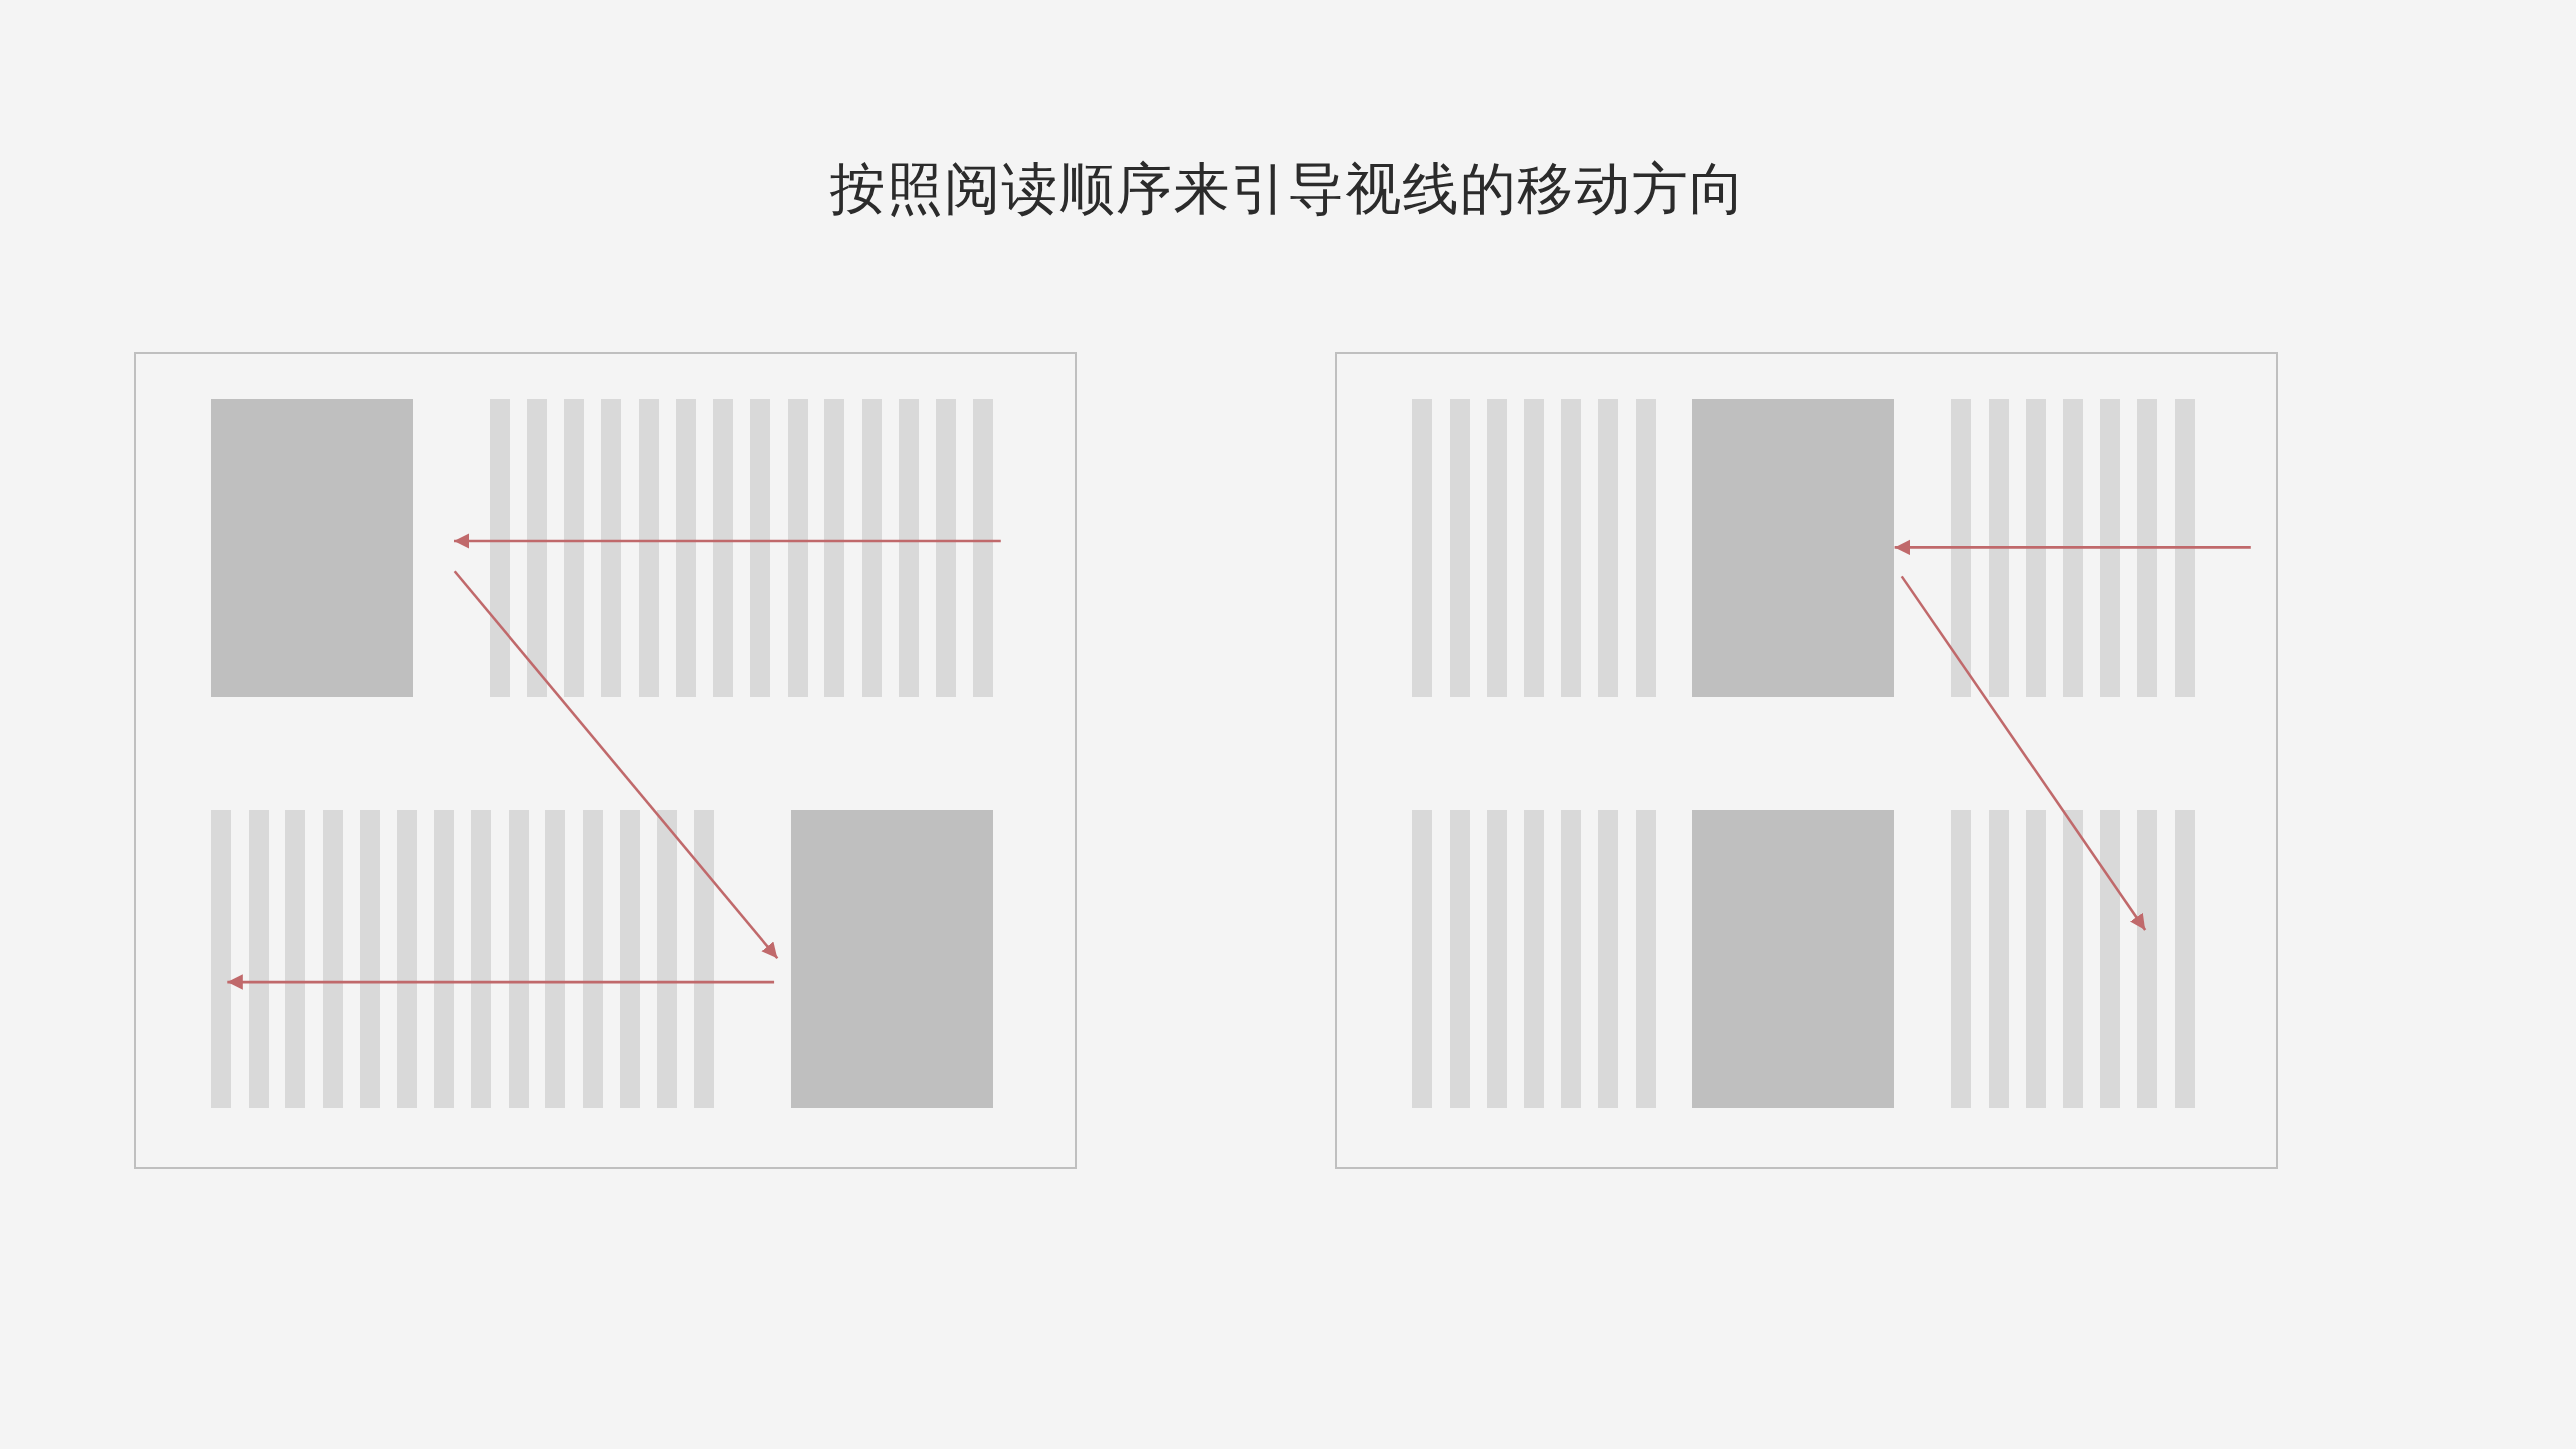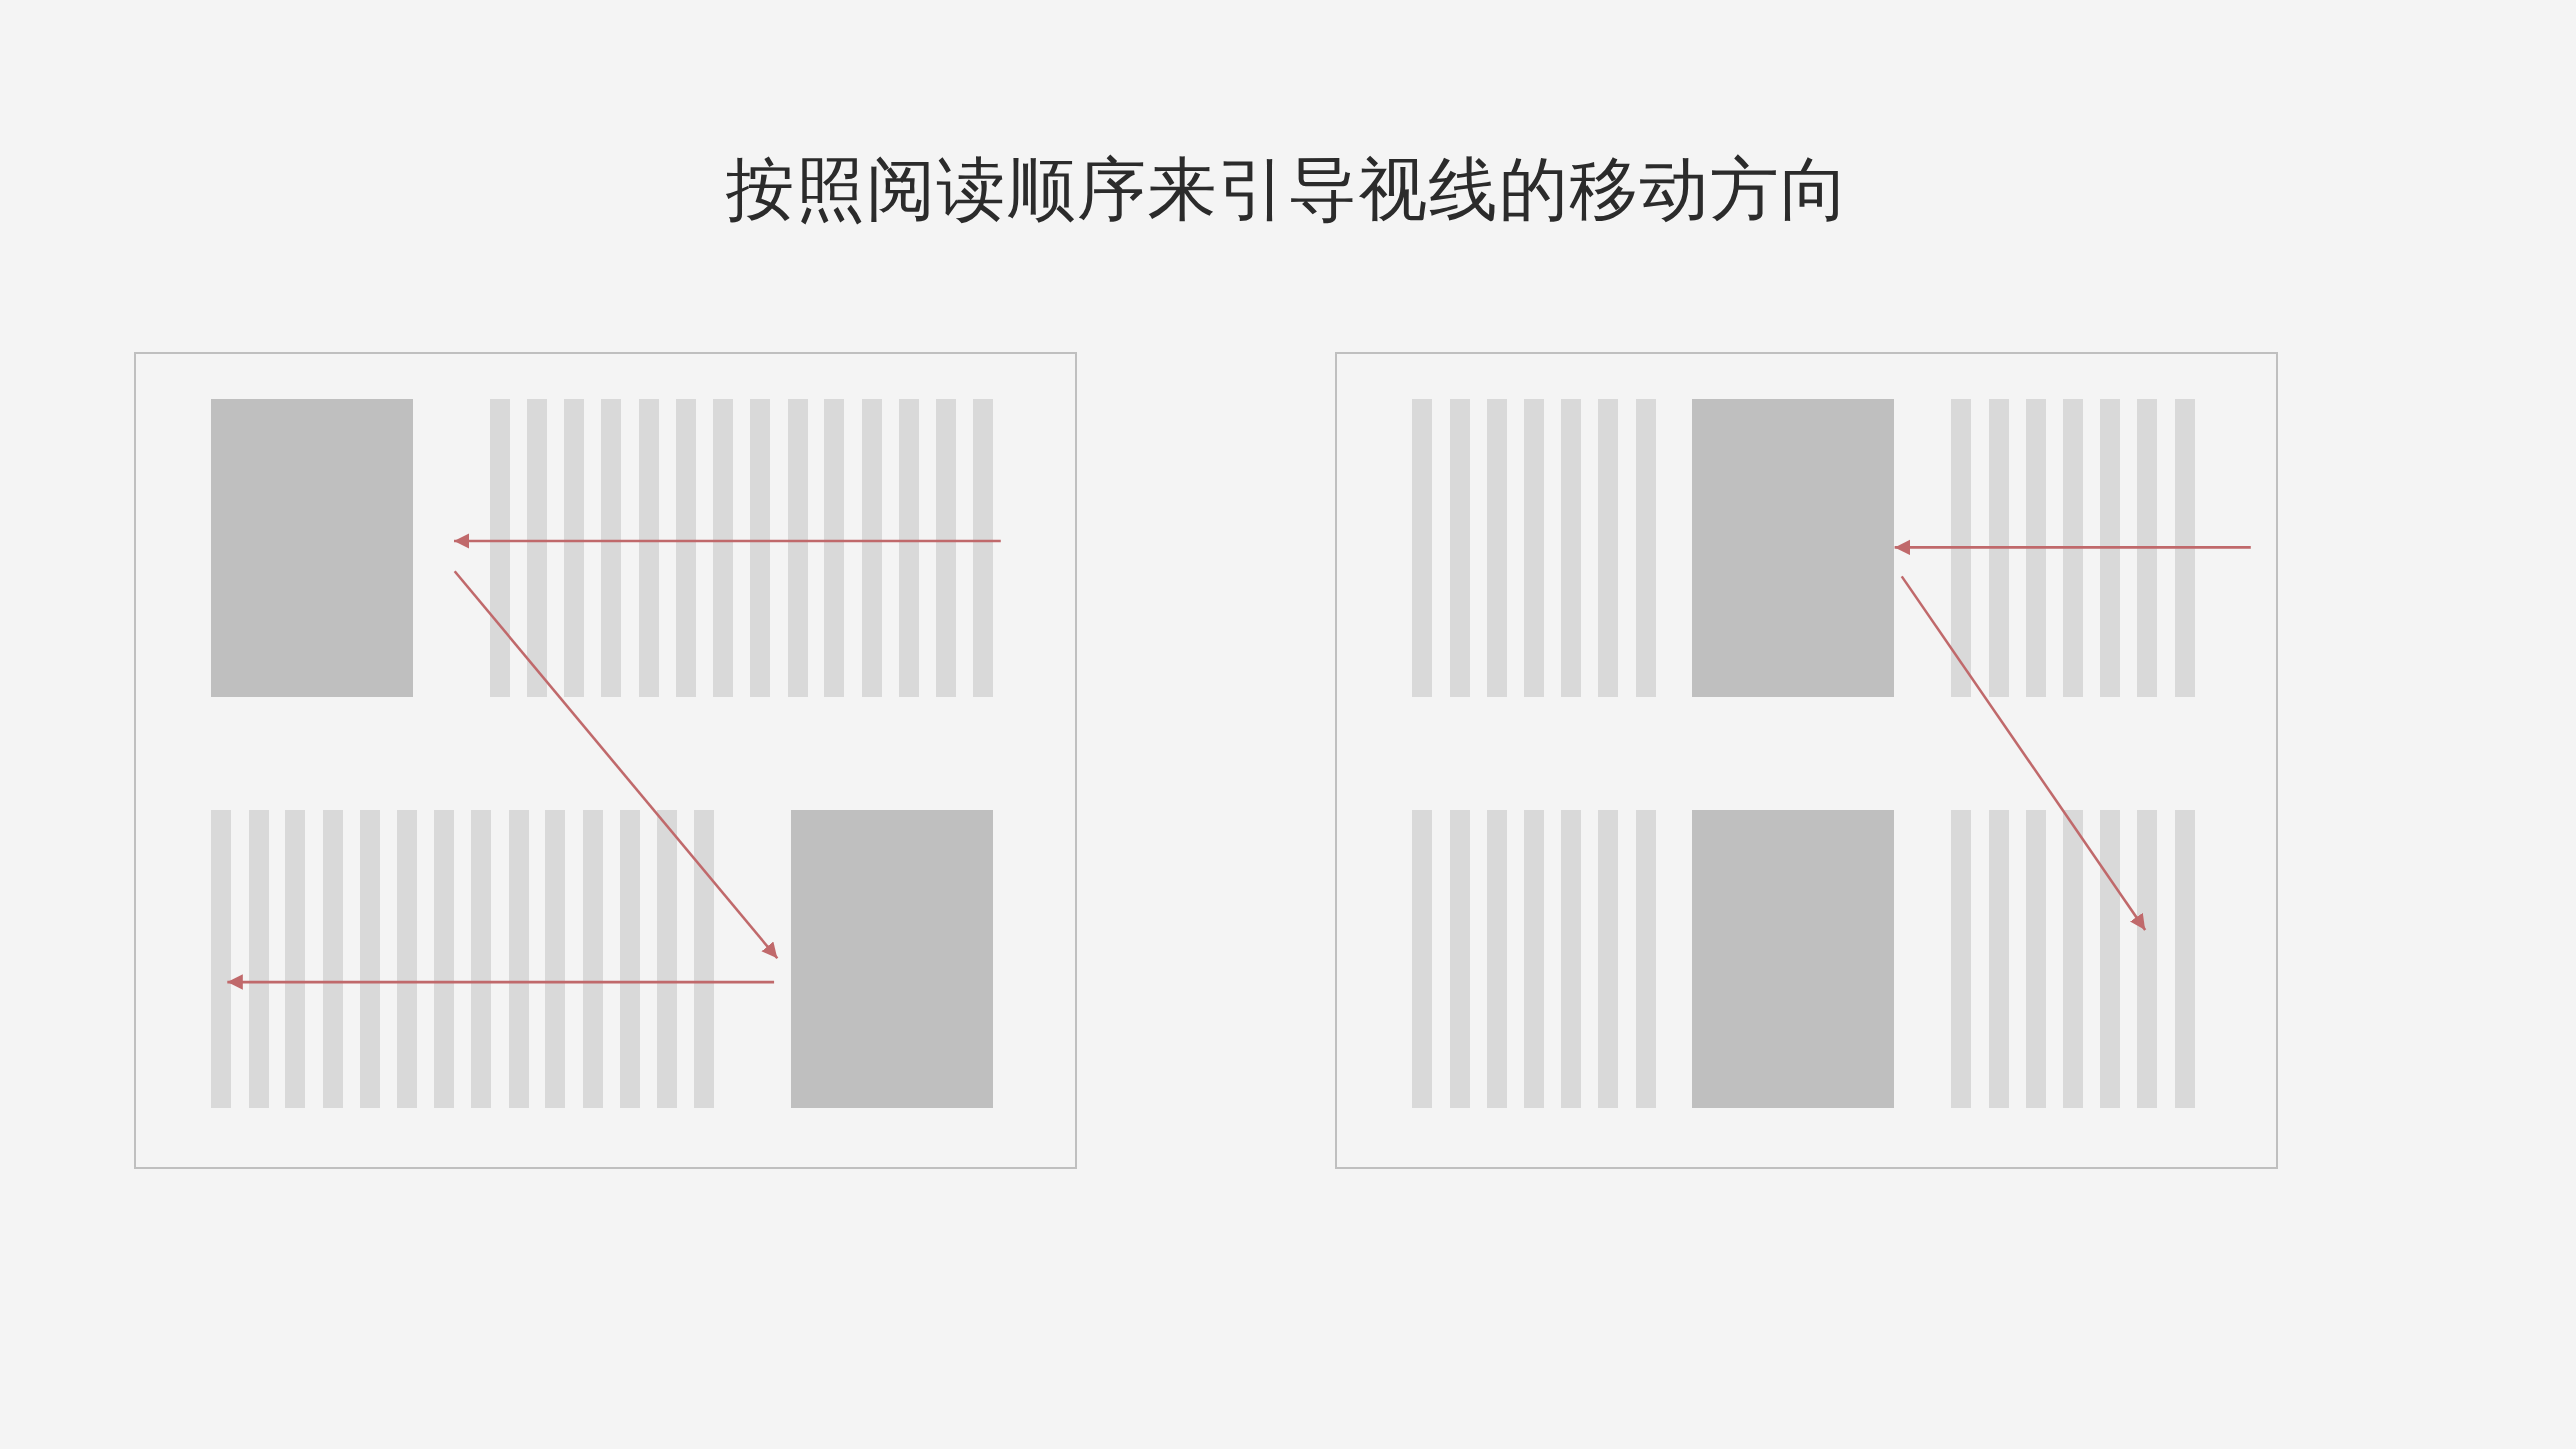--- a/index.html
+++ b/index.html
@@ -1,19 +1,19 @@
 <!DOCTYPE html>
 <html style="font-size:10.3px"><head>
 <meta charset="utf-8">
 <style>
   html, body { margin:0; padding:0; }
   body { width:2576px; height:1449px; background:#f4f4f4; position:relative; overflow:hidden;
          font-family:"DejaVu Sans","Liberation Sans",sans-serif; }
   .title { position:absolute; left:0; width:2576px; top:147px; text-align:center;
-           font-size:69px; line-height:84px; color:#2b2b2b; letter-spacing:1.3px; }
+           font-size:56px; line-height:84px; color:#2b2b2b; letter-spacing:1.3px; }
   .frame { position:absolute; top:352px; width:939px; height:813px; border:2.6px solid #bfbfbf; box-sizing:content-box; }
   .block { position:absolute; background:#bfbfbf; width:202px; height:298px; }
   .stripe { position:absolute; background:#d9d9d9; width:20px; height:298px; }
   svg.arrows { position:absolute; left:0; top:0; width:2576px; height:1449px; pointer-events:none; }
 </style>
 </head>
 <body style="background: rgb(244, 244, 244);">
 
 <div class="title" style="color: rgb(43, 43, 43);">按照阅读顺序来引导视线的移动方向</div>
 

